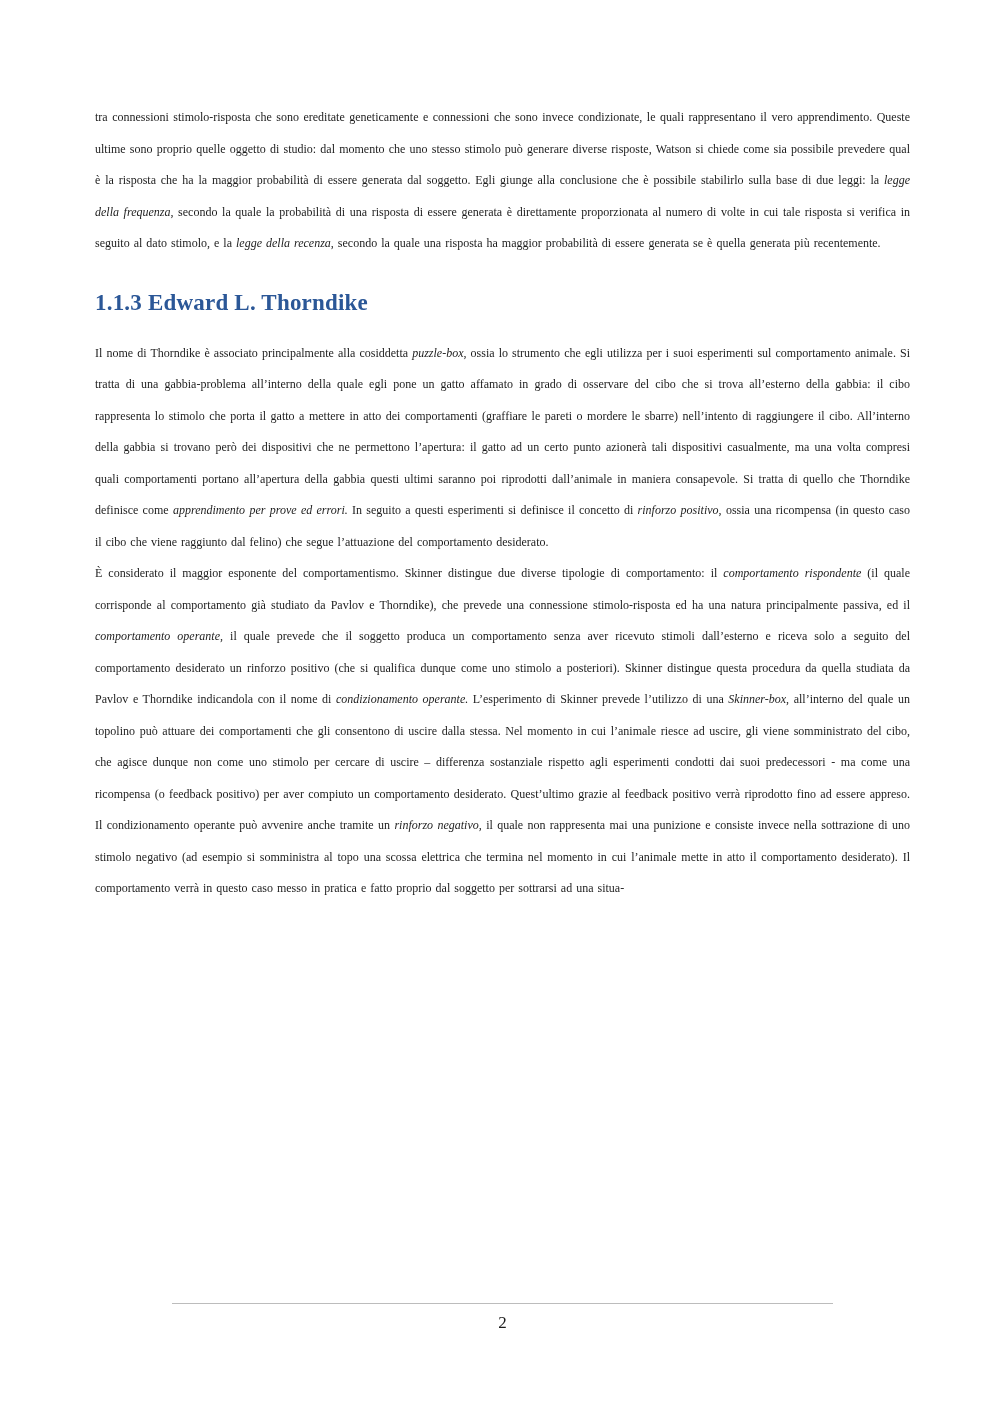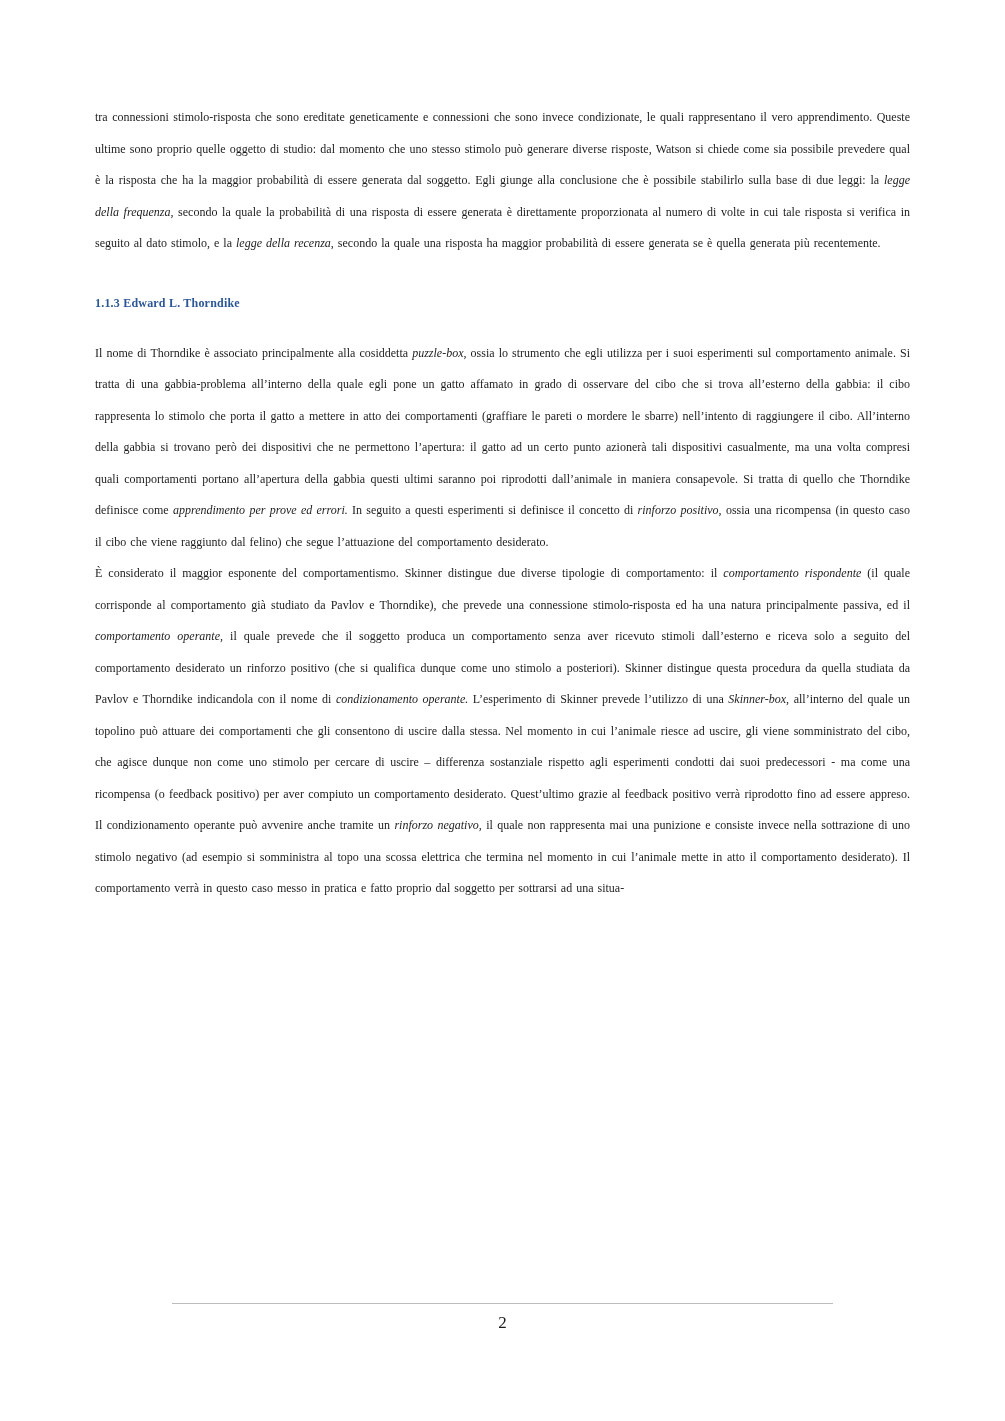--- a/index.html
+++ b/index.html
@@ -17,21 +17,21 @@
   }
   .body-paragraph {
     font-size: 12px;
     line-height: 31.5px;
     text-align: justify;
     color: #1c1c1c;
     word-spacing: 1px;
   }
   .section-heading {
     color: #2b5797;
-    font-size: 12px;
+    font-size: 23px;
     font-weight: bold;
     line-height: 26px;
     margin: 30px 0 22px 0;
     letter-spacing: 0.2px;
   }
   .page-footer {
     position: absolute;
     left: 172px;
     right: 172px;
     top: 1303px;

